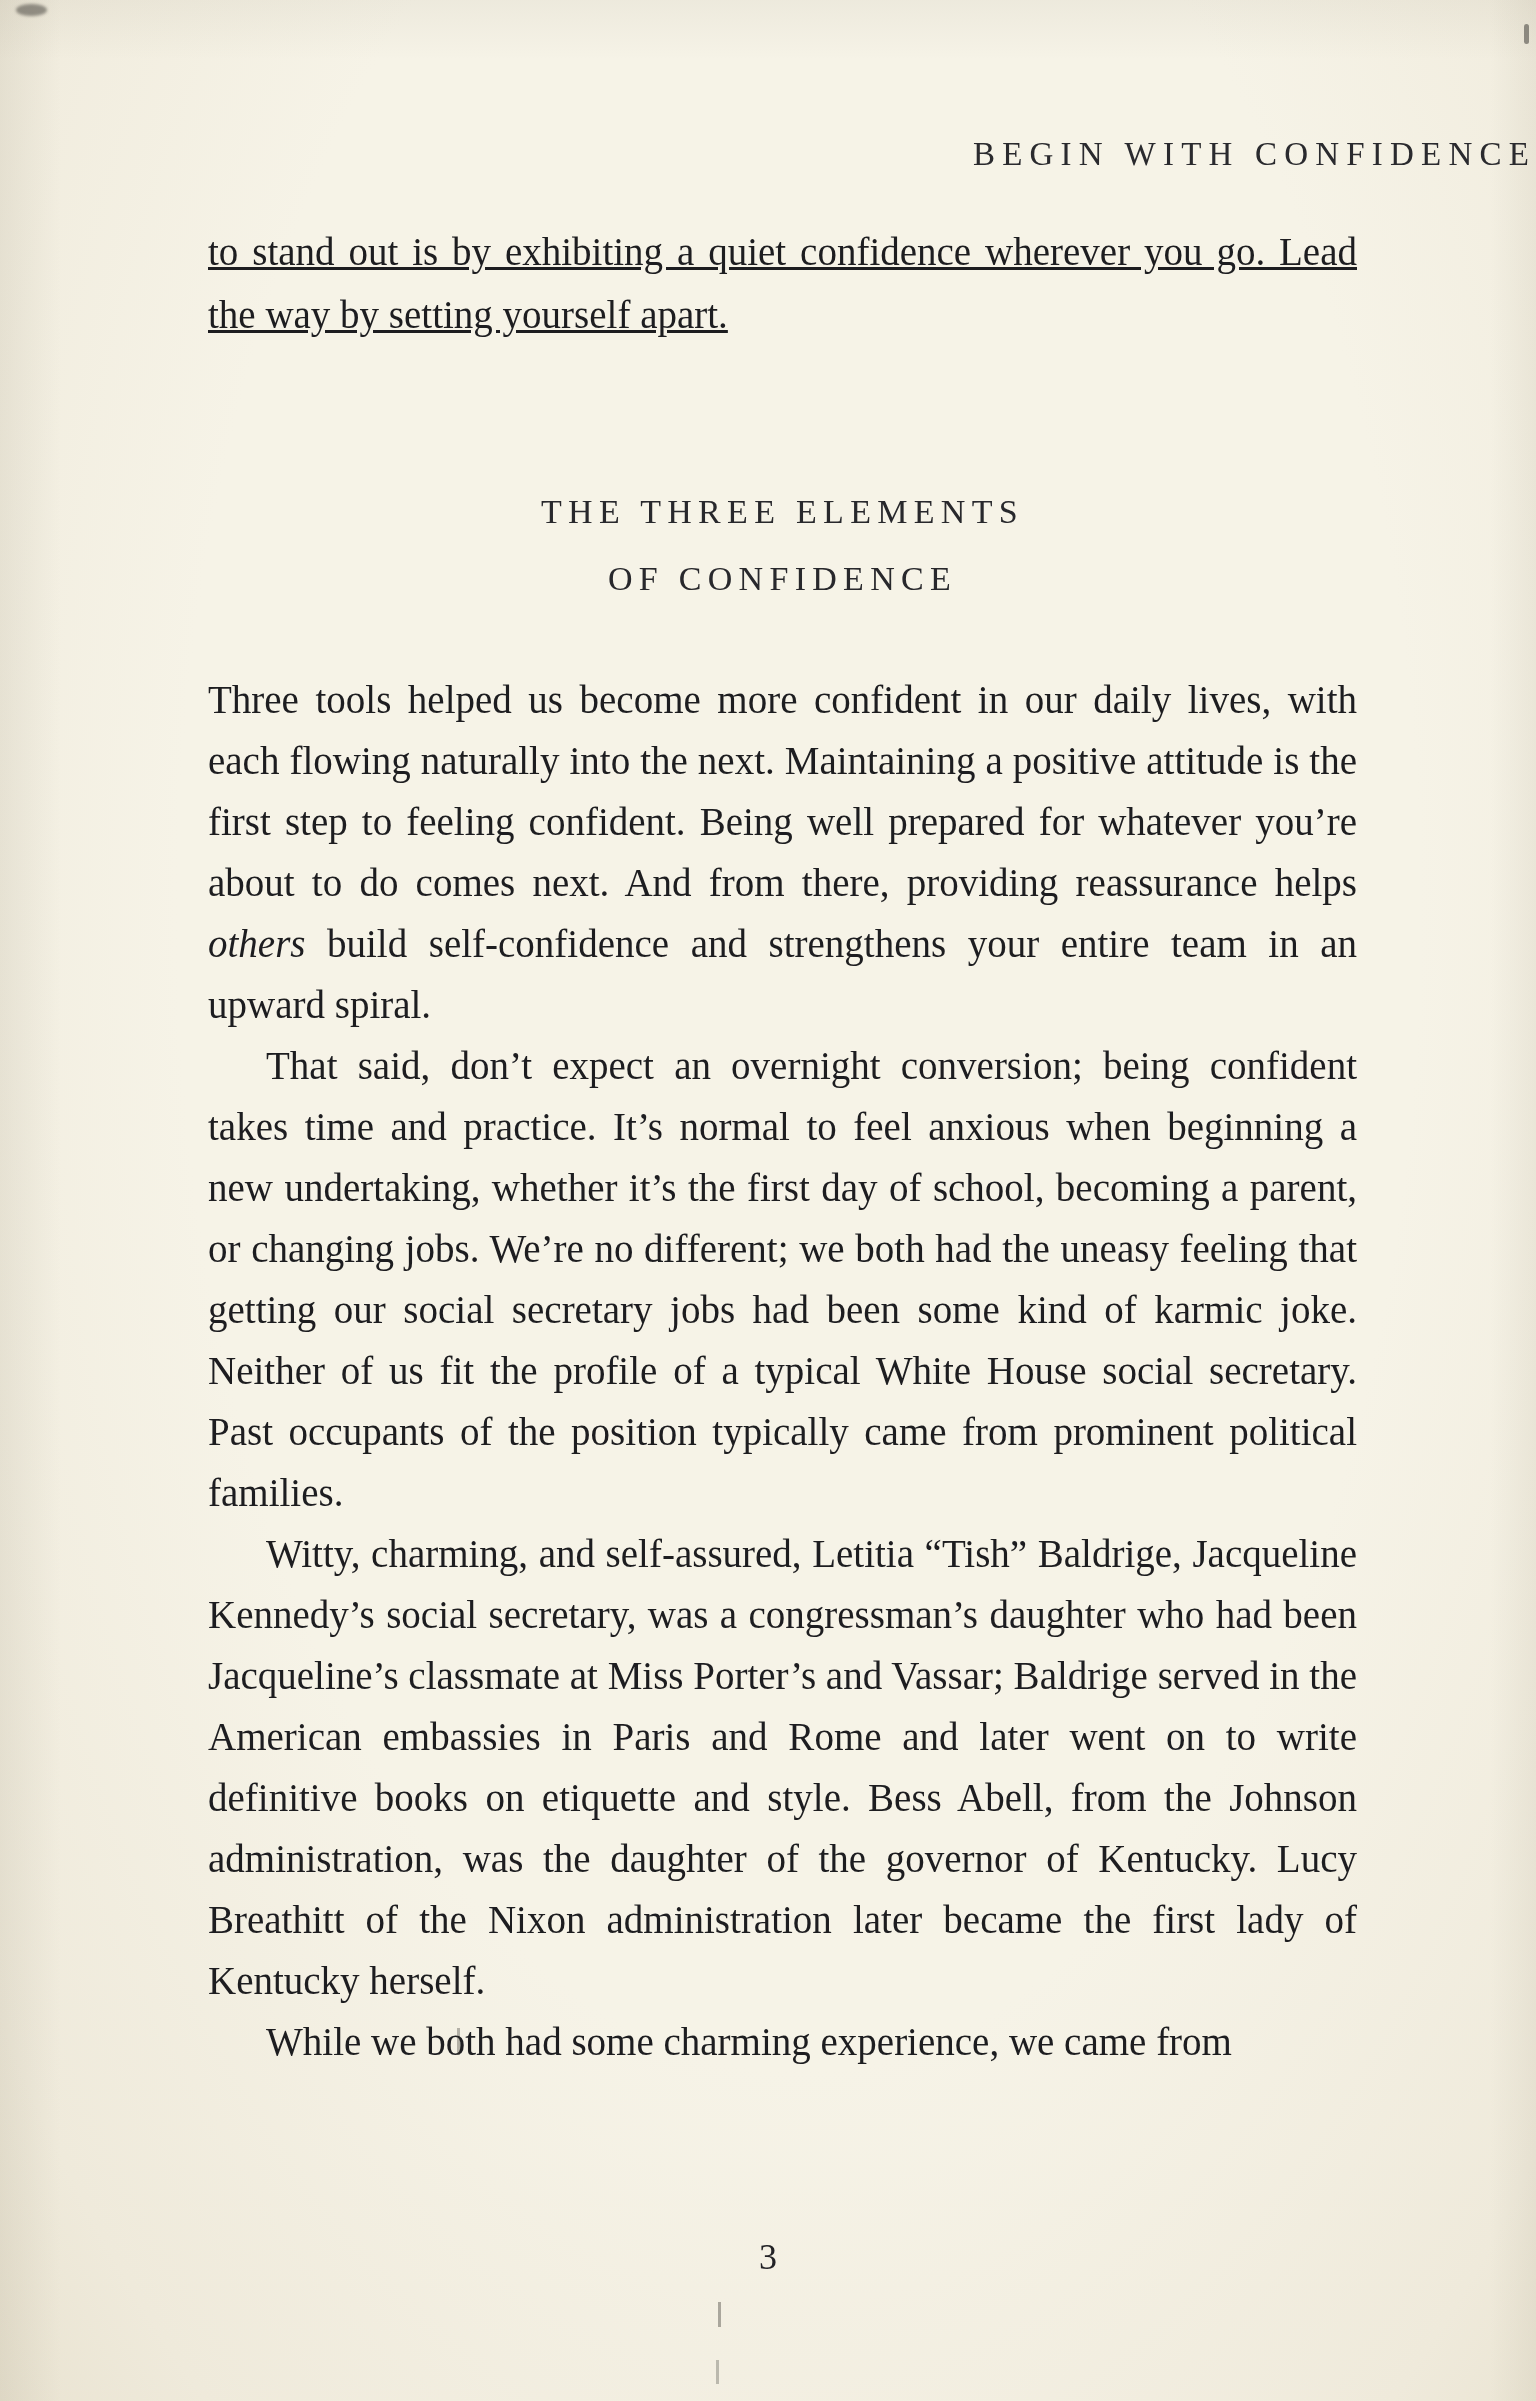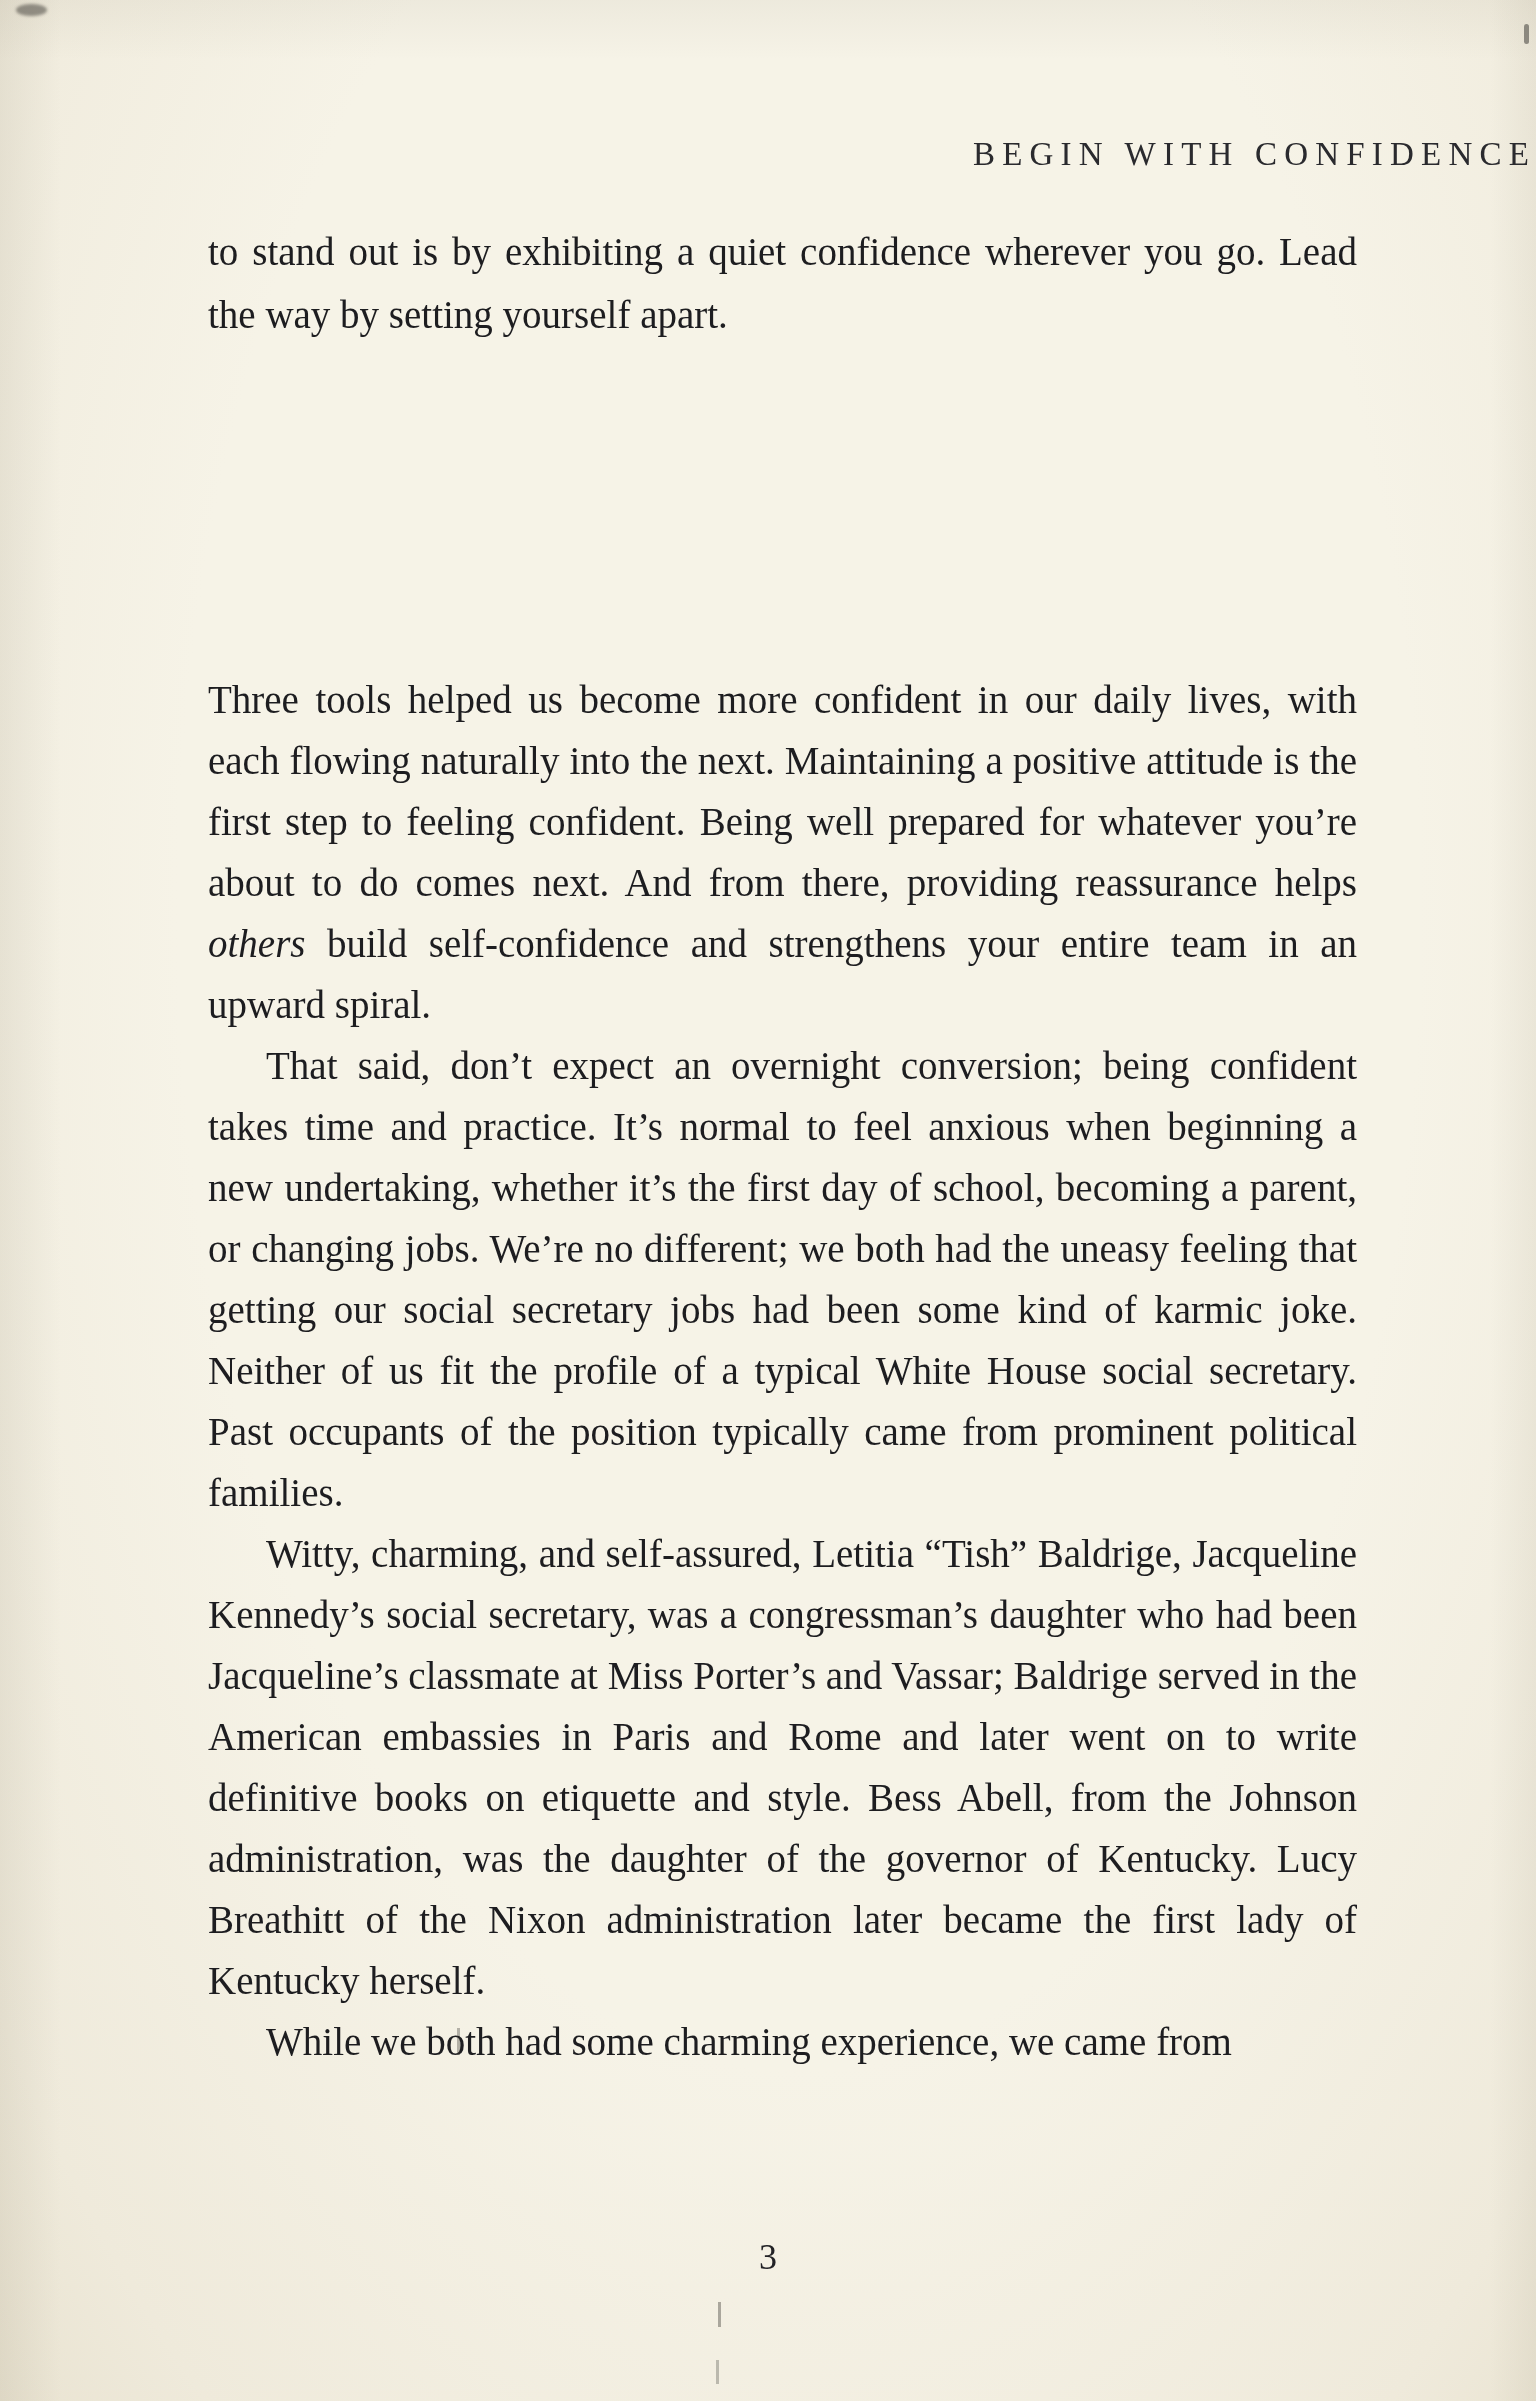--- a/index.html
+++ b/index.html
@@ -51,20 +51,21 @@
 
   .intro-paragraph {
     position: absolute;
     top: 220px;
     left: 0;
     width: 100%;
     margin: 0;
     font-size: 39px;
     line-height: 63px;
     text-align: justify;
+    text-decoration: underline;
   }
 
   .section-heading {
     position: absolute;
     top: 478px;
     left: 0;
     width: 100%;
     margin: 0;
     text-align: center;
     font-weight: normal;
@@ -145,20 +146,24 @@
 <body>
 
 <div class="page">
 
   <div class="running-header">BEGIN WITH CONFIDENCE</div>
 
   <div class="text-column">
 
     <p class="intro-paragraph">to stand out is by exhibiting a quiet confidence wherever you go. Lead the way by setting yourself apart.</p>
 
+    <h2 class="section-heading">
+      <span class="heading-line">THE THREE ELEMENTS</span>
+      <span class="heading-line">OF CONFIDENCE</span>
+    </h2>
 
     <div class="body-block">
 
       <p class="no-indent"><span>Three tools helped us become more confident in our daily lives, with each flowing naturally into the next. Maintaining a positive attitude is the first step to feeling confident. Being well prepared for whatever you’re about to do comes next. And from there, providing reassurance helps </span><em>others</em><span> build self-confidence and strengthens your entire team in an upward spiral.</span></p>
 
       <p class="indent">That said, don’t expect an overnight conversion; being confident takes time and practice. It’s normal to feel anxious when beginning a new undertaking, whether it’s the first day of school, becoming a parent, or changing jobs. We’re no different; we both had the uneasy feeling that getting our social secretary jobs had been some kind of karmic joke. Neither of us fit the profile of a typical White House social secretary. Past occupants of the position typically came from prominent political families.</p>
 
       <p class="indent">Witty, charming, and self-assured, Letitia “Tish” Baldrige, Jacqueline Kennedy’s social secretary, was a congressman’s daughter who had been Jacqueline’s classmate at Miss Porter’s and Vassar; Baldrige served in the American embassies in Paris and Rome and later went on to write definitive books on etiquette and style. Bess Abell, from the Johnson administration, was the daughter of the governor of Kentucky. Lucy Breathitt of the Nixon administration later became the first lady of Kentucky herself.</p>
 
       <p class="indent">While we both had some charming experience, we came from</p>

